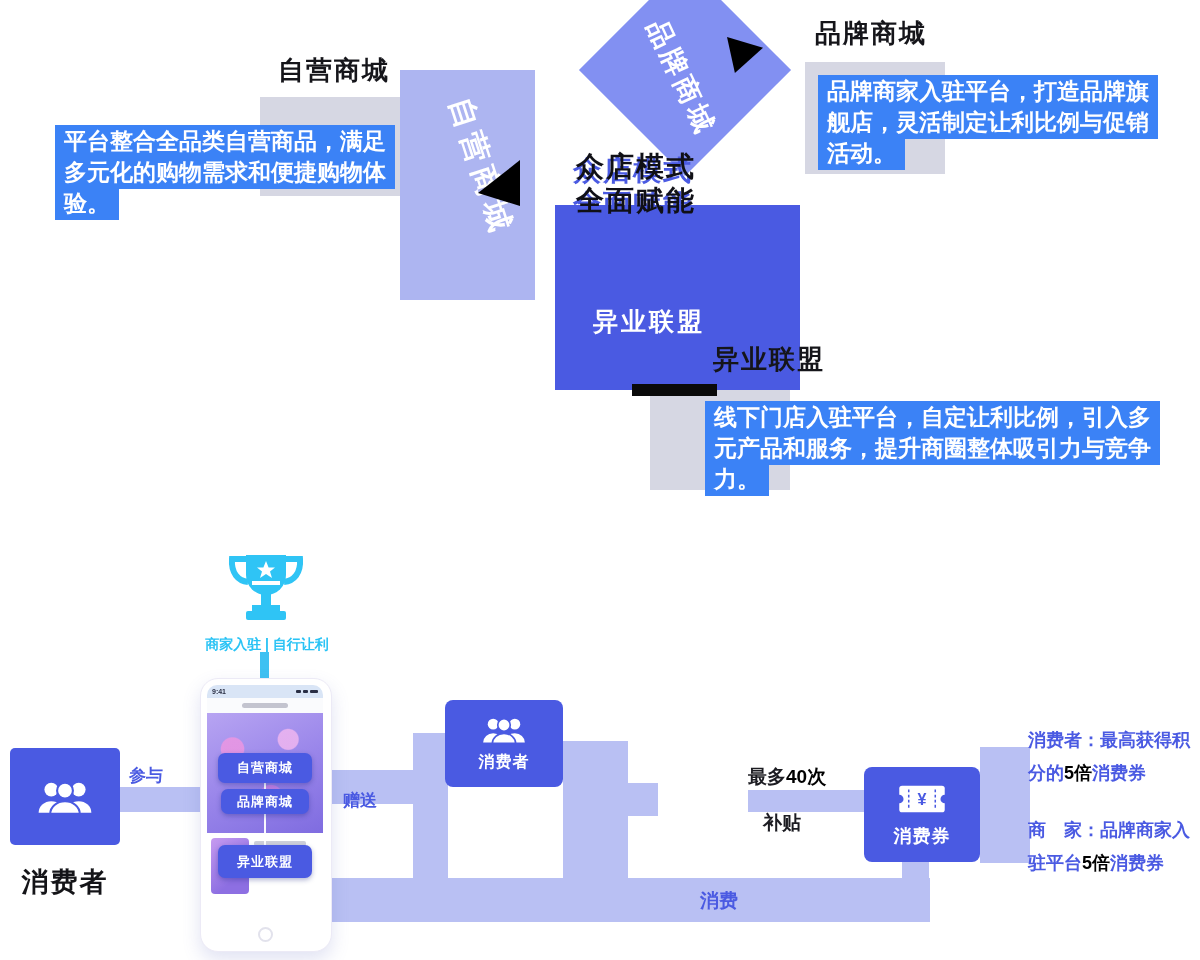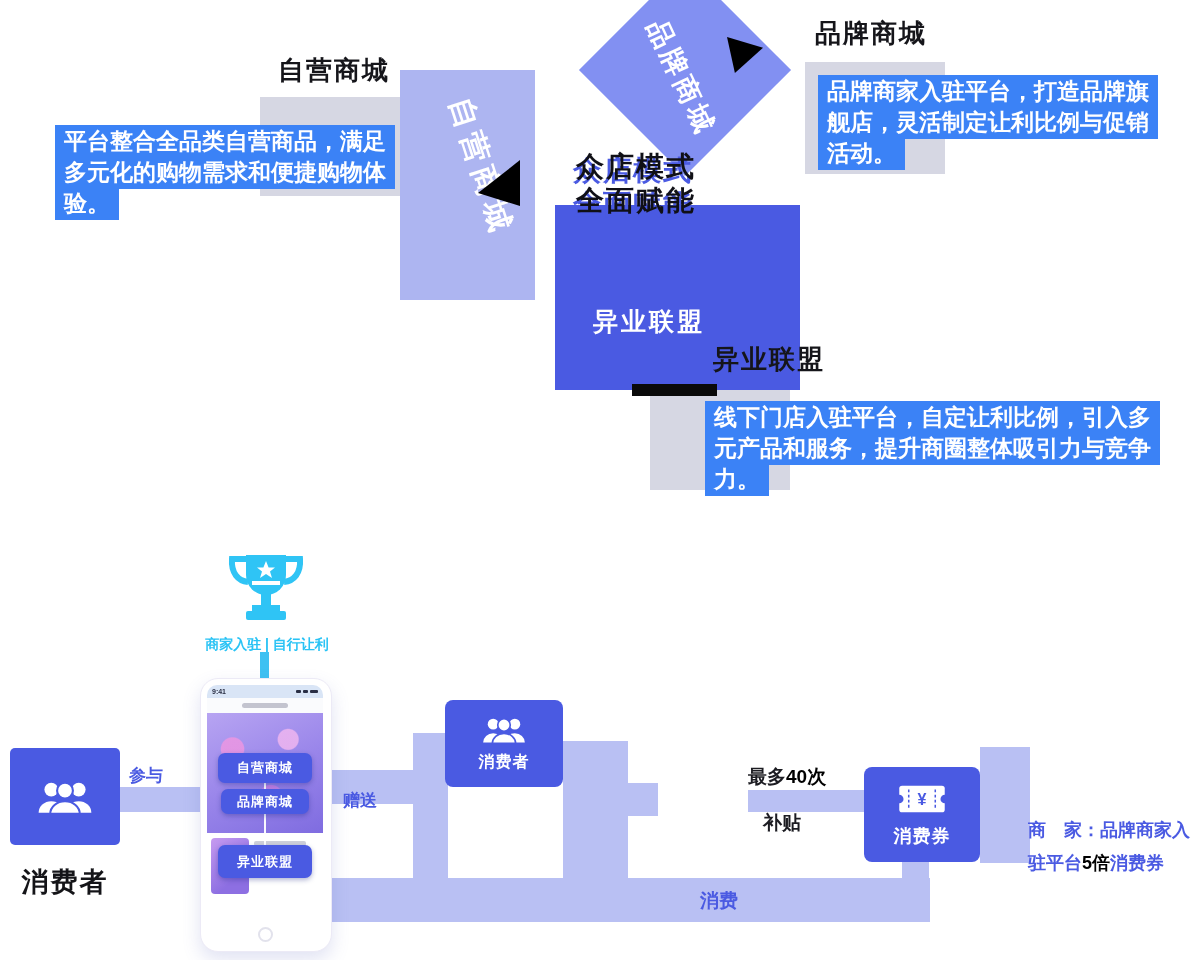--- a/index.html
+++ b/index.html
@@ -240,20 +240,23 @@
       <circle cx="49" cy="19" r="4.5" fill="#4a5ae2"></circle>
       <line x1="11" y1="9" x2="11" y2="29" stroke="#4a5ae2" stroke-width="1.6" stroke-dasharray="3 2.4"></line>
       <line x1="39" y1="9" x2="39" y2="29" stroke="#4a5ae2" stroke-width="1.6" stroke-dasharray="3 2.4"></line>
       <text x="25" y="25.5" font-size="17" font-weight="bold" fill="#4a5ae2" text-anchor="middle" font-family="sans-serif">¥</text>
     </svg>
     <span class="node-label" style="font-size:18px;">消费券</span>
   </div>
   <div class="conn" style="left:902px;top:858px;width:27px;height:24px;"></div>
   <div class="conn" style="left:980px;top:747px;width:50px;height:116px;"></div>
 
+  <div class="benefit" style="left:1028px;top:724px;">
+    <span>消费者：最高获得积分的</span><span class="red">5倍</span><span>消费券</span>
+  </div>
   <div class="benefit" style="left:1028px;top:814px;">
     <span>商　家：品牌商家入驻平台</span><span class="red">5倍</span><span>消费券</span>
   </div>
 
   <div class="bottom-bar"></div>
   <div class="blue-label" style="left:700px;top:888px;font-size:19px;">消费</div>
 
 </div>
 
 </body></html>

